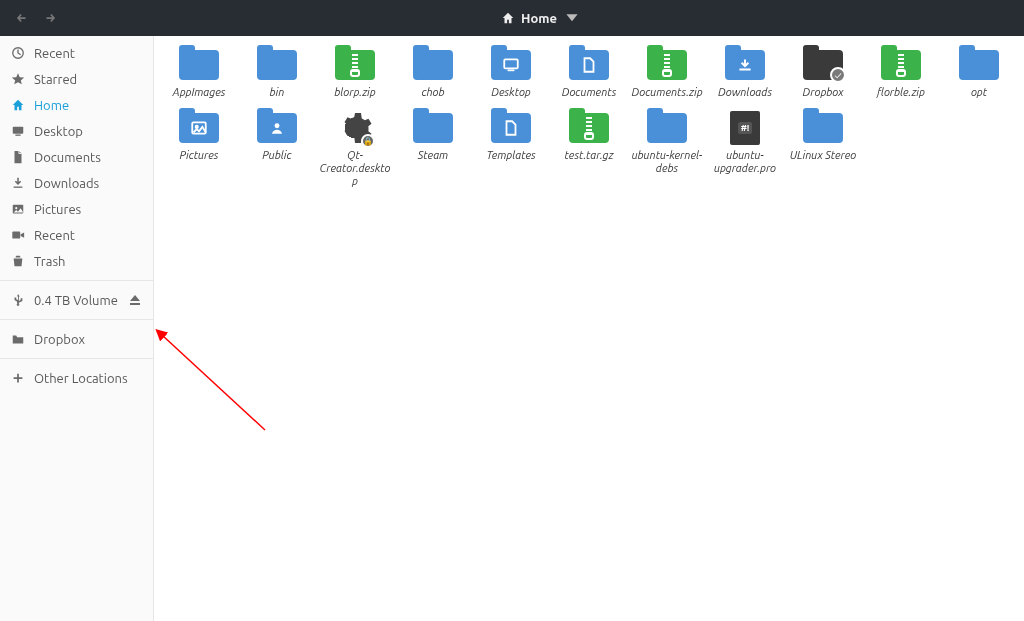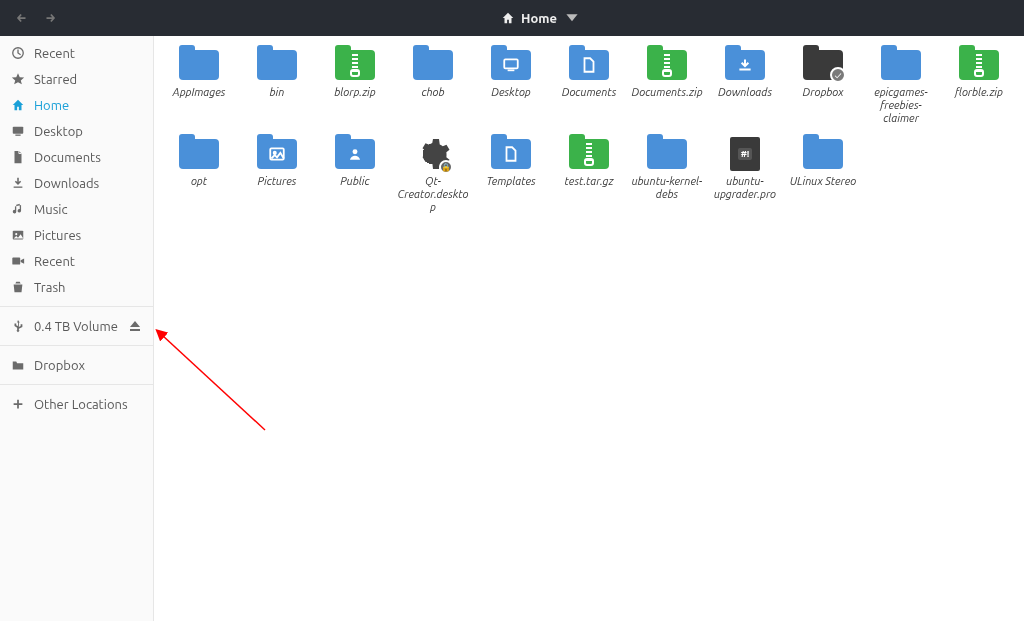--- a/index.html
+++ b/index.html
@@ -126,28 +126,20 @@
             <svg viewBox="0 0 16 16" fill="currentColor">
               <path d="M8 2v7M5 6l3 3 3-3" fill="none" stroke="currentColor" stroke-width="1.8"></path>
               <path d="M3 12h10v1.5H3z"></path>
             </svg>
           </span>
           <span class="lbl">Downloads</span>
         </div>
         <div class="side-item">
           <span class="ico">
             <svg viewBox="0 0 16 16" fill="currentColor">
-              <path d="M6 3v8a2 2 0 1 1-1.5-1.9V5l7-1.5V10a2 2 0 1 1-1.5-1.9V2z"></path>
-            </svg>
-          </span>
-          <span class="lbl">Music</span>
-        </div>
-        <div class="side-item">
-          <span class="ico">
-            <svg viewBox="0 0 16 16" fill="currentColor">
               <rect x="2" y="3" width="12" height="10" rx="1"></rect>
               <circle cx="6" cy="7" r="1.2" fill="#fafafa"></circle>
               <path d="M3 12l3-3 2 2 3-4 3 5z" fill="#fafafa"></path>
             </svg>
           </span>
           <span class="lbl">Pictures</span>
         </div>
         <div class="side-item">
           <span class="ico">
             <svg viewBox="0 0 16 16" fill="currentColor">
@@ -281,26 +273,20 @@
           </div>
           <div class="caption">Downloads</div>
         </div>
         <div class="cell">
           <div class="iconbox">
             <div class="folder dark">
               <div class="dropbox-check">✓</div>
             </div>
           </div>
           <div class="caption">Dropbox</div>
-        </div>
-        <div class="cell">
-          <div class="iconbox">
-            <div class="folder"></div>
-          </div>
-          <div class="caption">epicgames-freebies-claimer</div>
         </div>
         <div class="cell">
           <div class="iconbox">
             <div class="archive">
               <div class="zip"></div>
               <div class="pull"></div>
             </div>
           </div>
           <div class="caption">florble.zip</div>
         </div>
@@ -337,20 +323,26 @@
           </div>
           <div class="caption">Public</div>
         </div>
         <div class="cell">
           <div class="iconbox">
             <div class="gear"><svg viewBox="0 0 24 24" fill="currentColor">
                 <path d="M12 8a4 4 0 1 0 0 8 4 4 0 0 0 0-8zm9 4a7 7 0 0 0-.1-1.2l2.1-1.6-2-3.4-2.5 1a7 7 0 0 0-2-1.2L16 2h-4l-.5 2.6a7 7 0 0 0-2 1.2l-2.5-1-2 3.4L7.1 10a7 7 0 0 0 0 2.4L5 14l2 3.4 2.5-1a7 7 0 0 0 2 1.2L12 22h4l.5-2.6a7 7 0 0 0 2-1.2l2.5 1 2-3.4-2.1-1.6c.07-.4.1-.8.1-1.2z"></path>
               </svg><div class="lockdot">🔒</div></div>
           </div>
           <div class="caption">Qt-Creator.desktop</div>
+        </div>
+        <div class="cell">
+          <div class="iconbox">
+            <div class="folder"></div>
+          </div>
+          <div class="caption">Steam</div>
         </div>
         <div class="cell">
           <div class="iconbox">
             <div class="folder">
               <div class="glyph">
                 <svg viewBox="0 0 16 16" fill="currentColor">
                   <path d="M4 2h5l3 3v9H4z" fill="none" stroke="currentColor" stroke-width="1.6"></path>
                 </svg>
               </div>
             </div>

